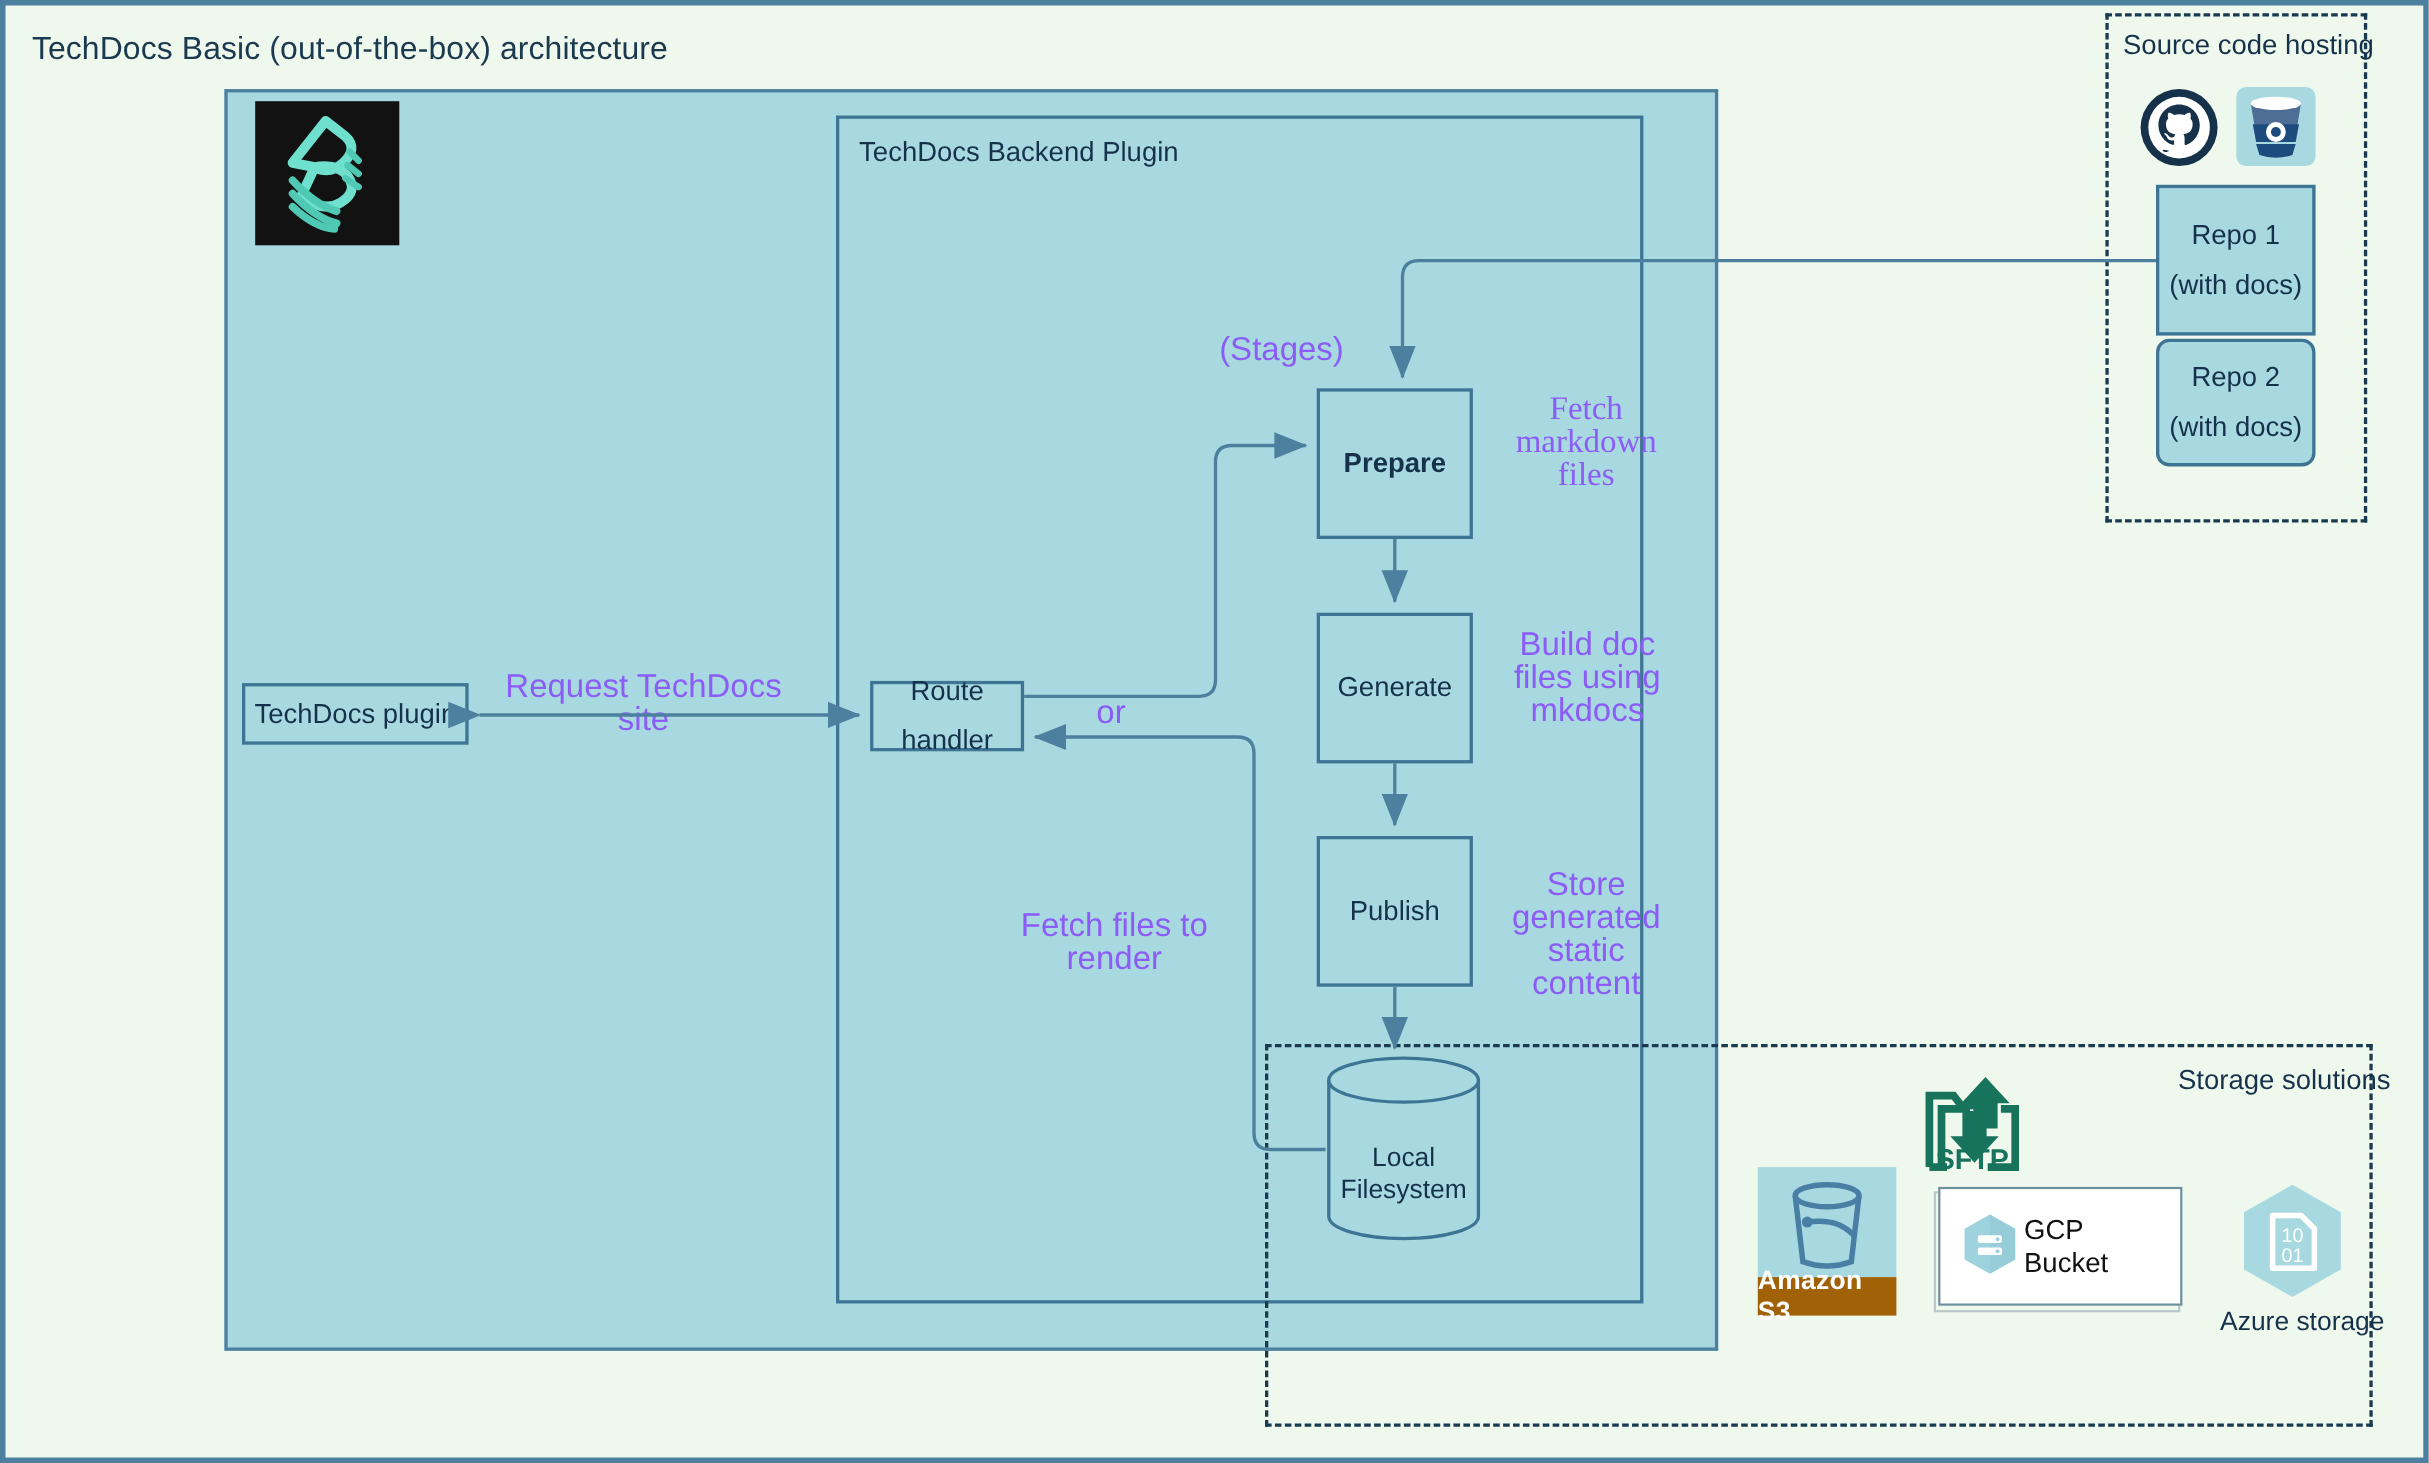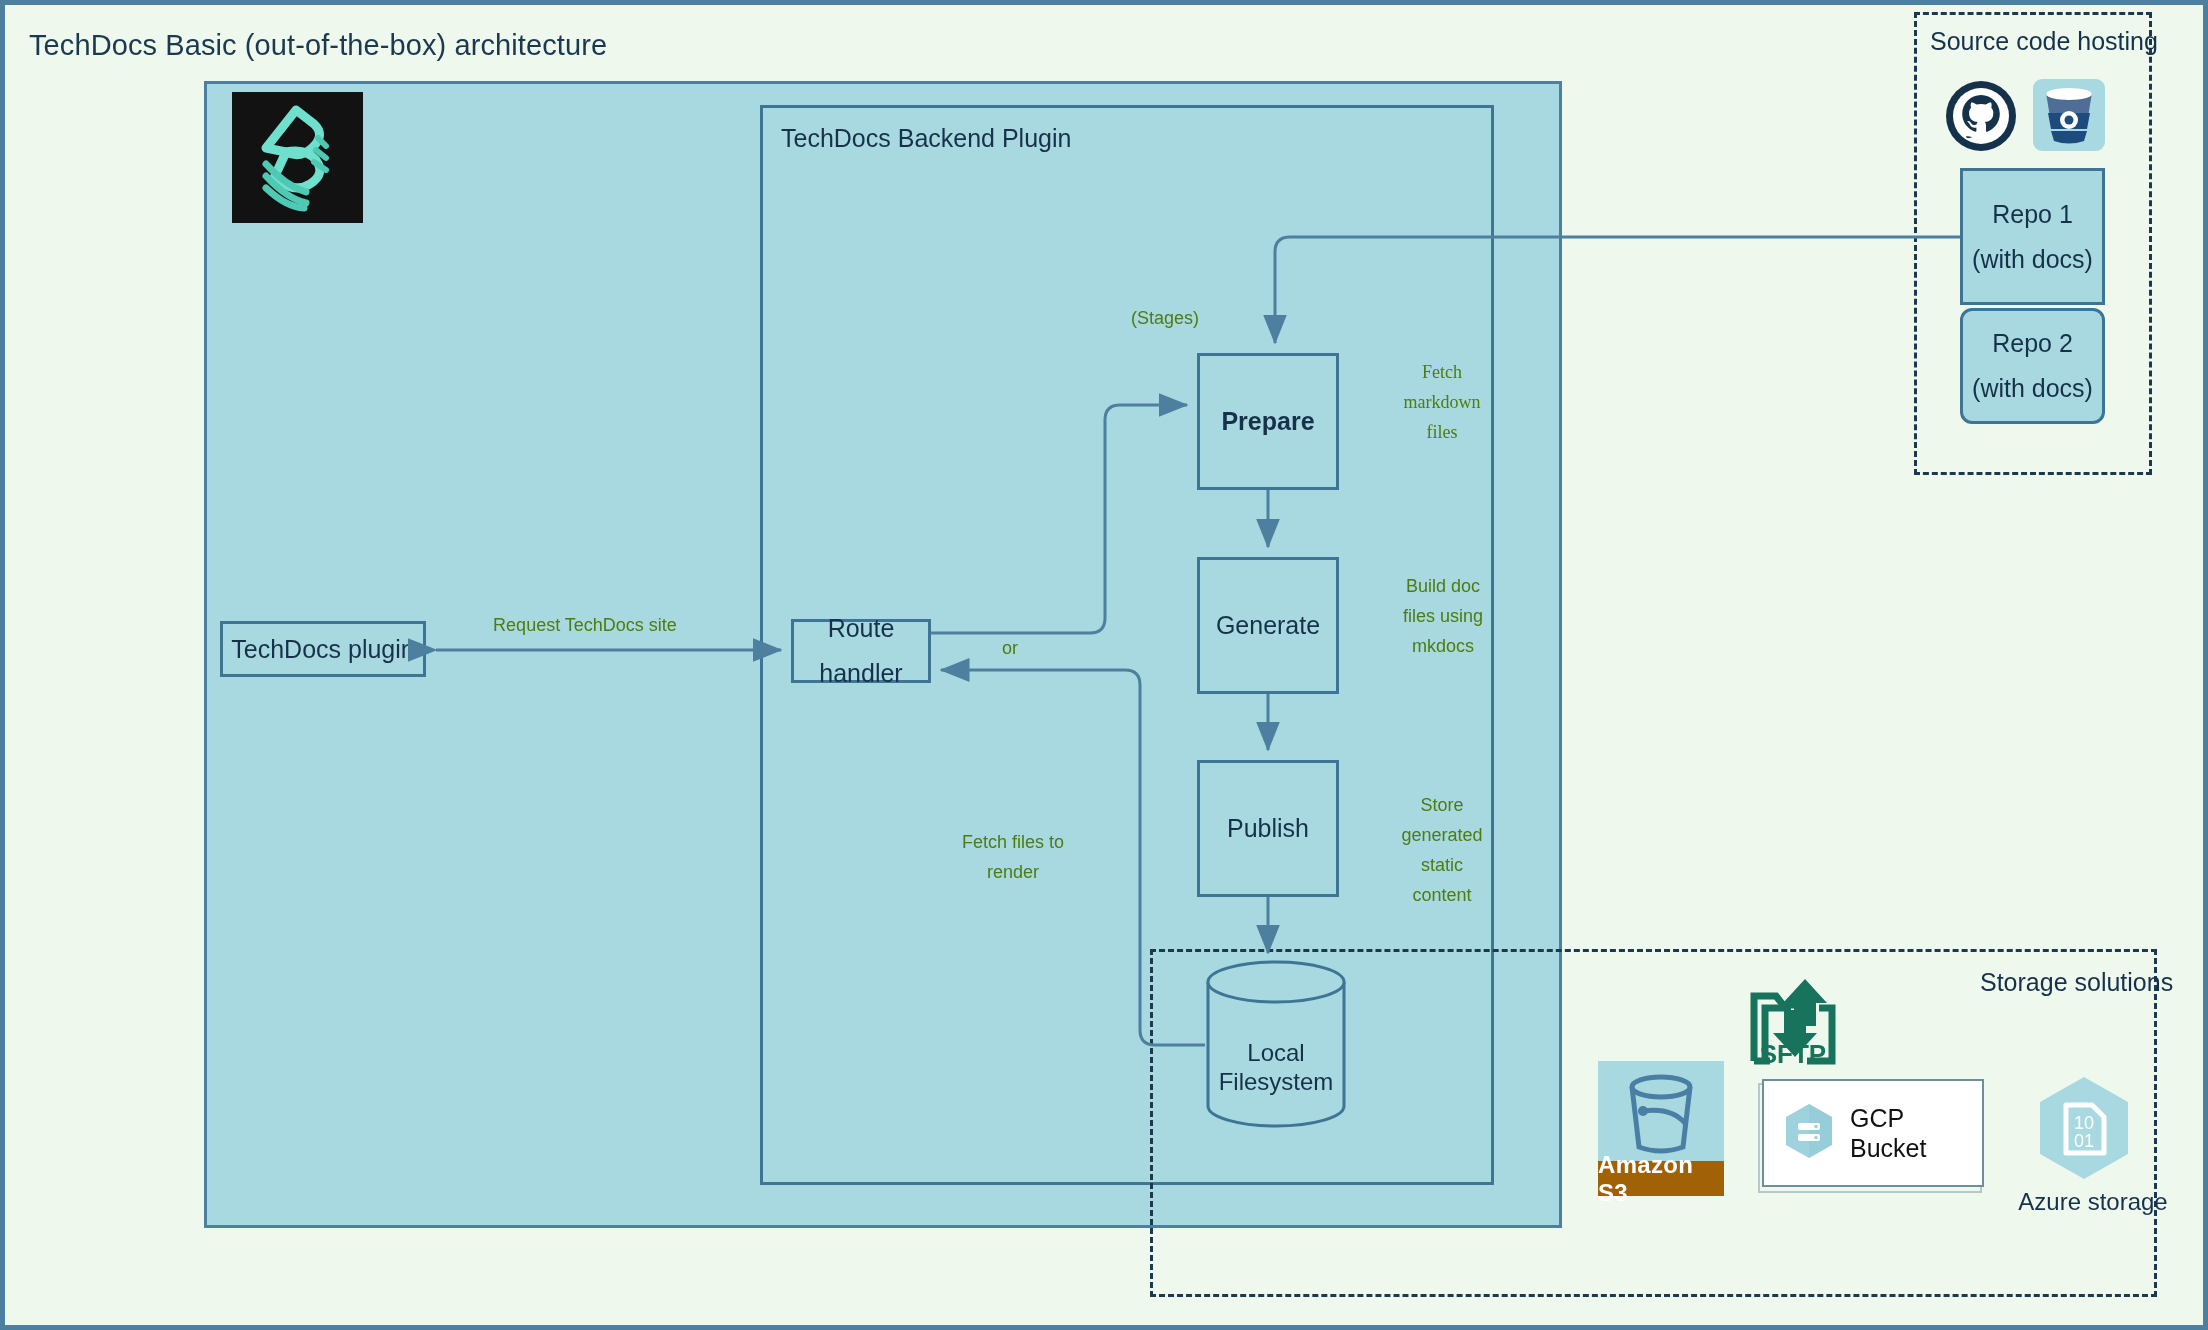--- a/index.html
+++ b/index.html
@@ -17,22 +17,22 @@
   }
   .abs { position: absolute; }
 
   
   .page-title {
     left: 24px; top: 24px;
     font-size: 29px; color: #1b3a4f; letter-spacing: .1px;
     white-space: nowrap;
   }
   .label {
-    color: #4d7c0f;
-    font-size: 18px;
+    color: #8b5cf6;
+    font-size: 30px;
     line-height: 30px;
     text-align: center;
     white-space: pre-line;
   }
 
   
   .panel-outer {
     left: 199px; top: 76px; width: 1358px; height: 1147px;
     background: #a8d9e0; border: 3px solid #4d7f9e;
   }
@@ -93,21 +93,21 @@
 
   
   .gcp-shadow {
     left: 1753px; top: 1078px; width: 224px; height: 110px;
     background: #eff8ed; border: 2px solid #b9c7c9;
   }
   .gcp {
     left: 1757px; top: 1074px; width: 222px; height: 108px;
     background: #ffffff; border: 2px solid #6c8f9e;
     display: flex; align-items: center; justify-content: flex-start;
-    gap: 10px; padding-left: 14px;
+    padding-left: 14px;
   }
   .gcp-text { font-size: 25px; line-height: 30px; color: #111; white-space: pre-line; }
 
   .azure-label {
     left: 1998px; top: 1183px; width: 180px;
     text-align: center; font-size: 24px; color: #16324a; white-space: nowrap;
   }
 
   svg { overflow: visible; }
   .lines { left: 0; top: 0; width: 2208px; height: 1330px; pointer-events: none; }

